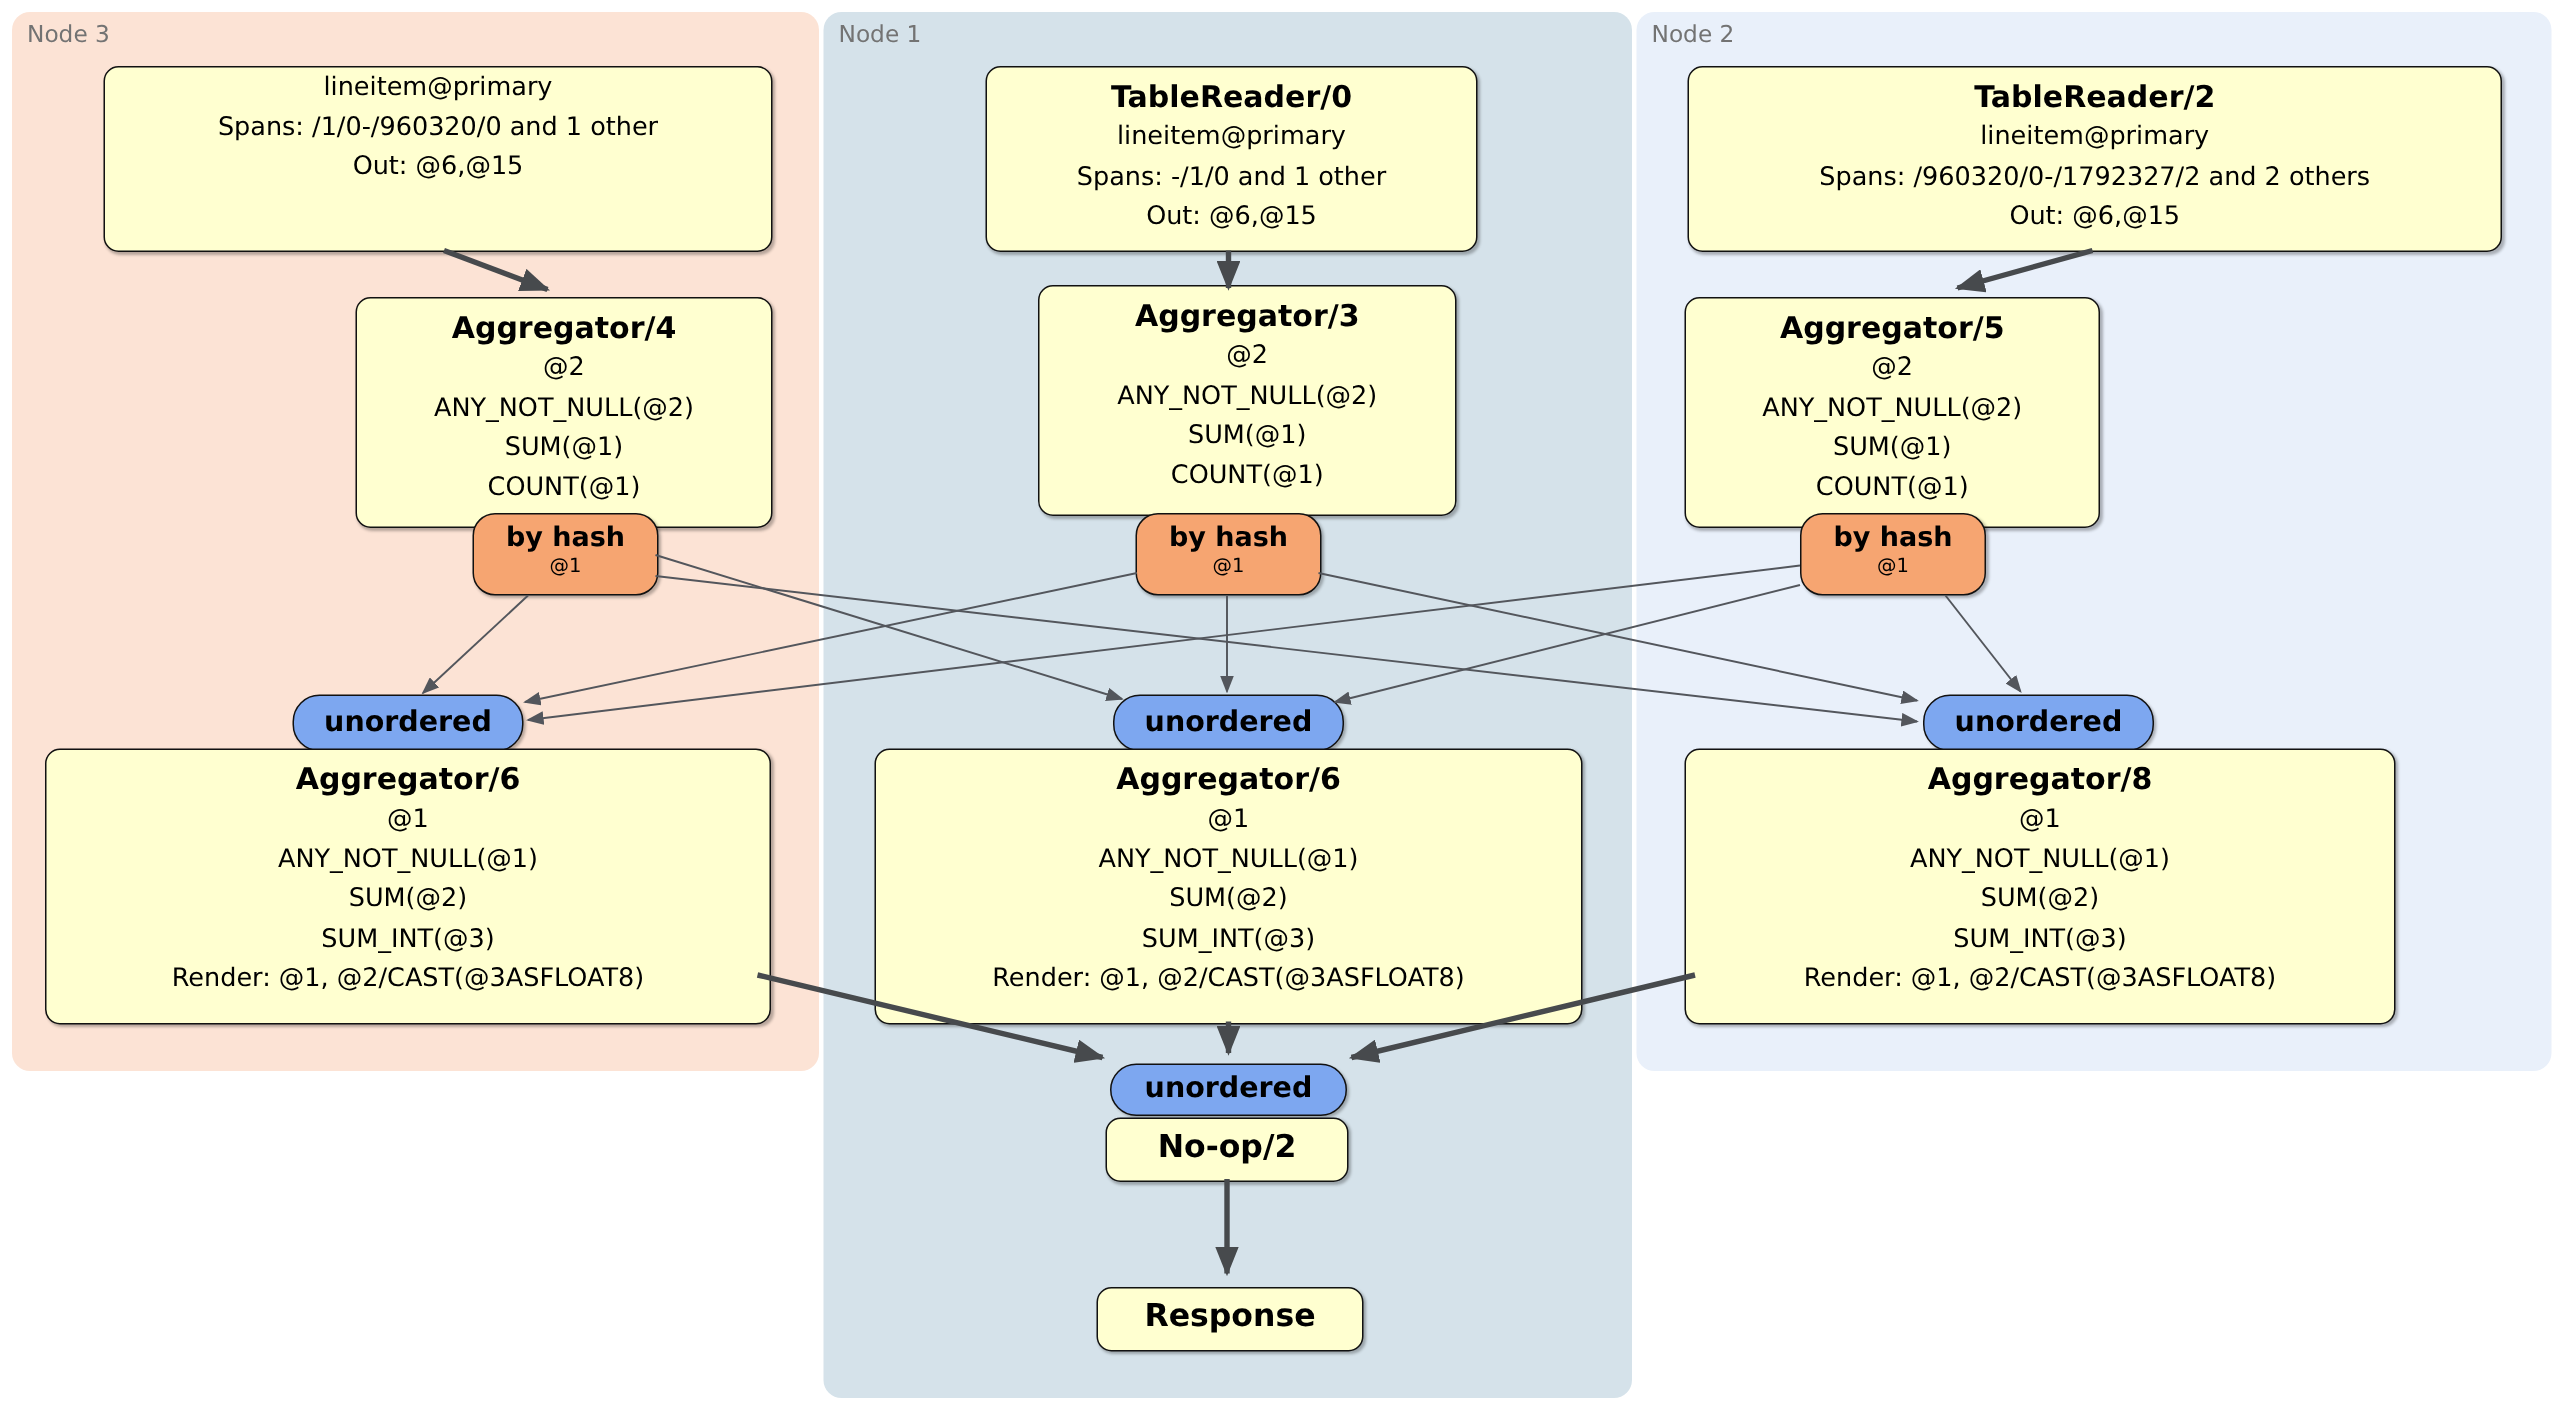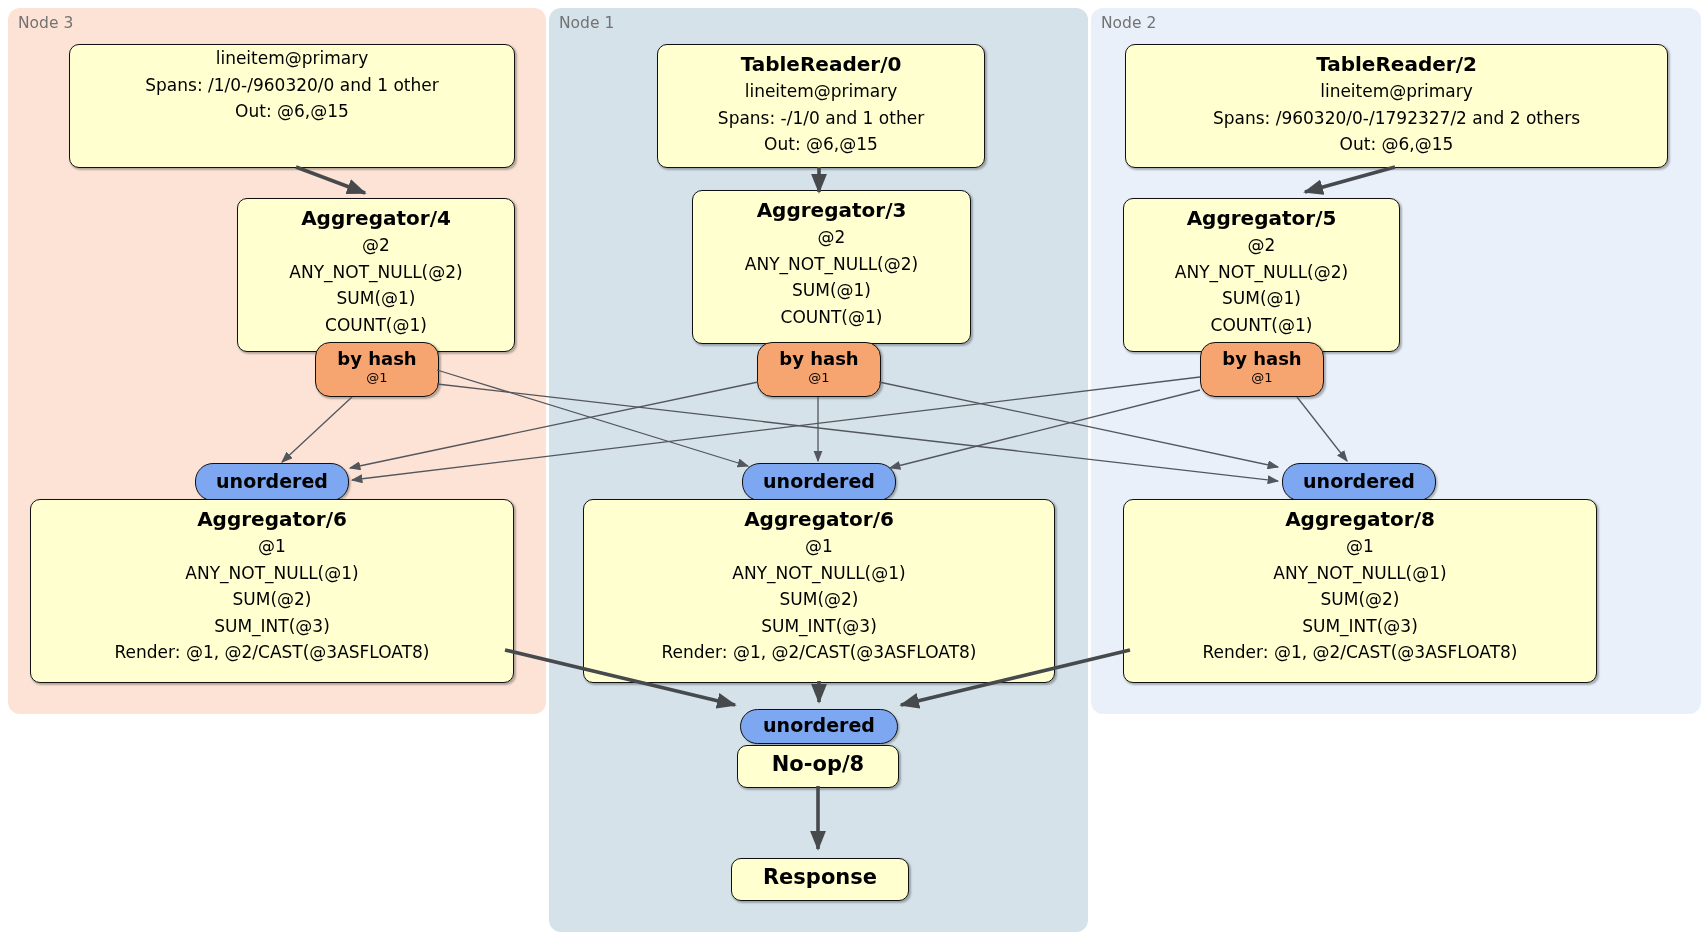--- a/index.html
+++ b/index.html
@@ -145,19 +145,19 @@
     <div class="proc-title">Aggregator/8</div>
     <div class="proc-line">@1</div>
     <div class="proc-line">ANY_NOT_NULL(@1)</div>
     <div class="proc-line">SUM(@2)</div>
     <div class="proc-line">SUM_INT(@3)</div>
     <div class="proc-line">Render: @1, @2/CAST(@3ASFLOAT8)</div>
   </div>
 
   <div class="pill stream" style="left:740px;top:709px;width:156px;height:33px;line-height:31px;">unordered</div>
   <div class="proc" style="left:737px;top:745px;width:160px;height:41px;">
-    <div class="proc-big">No-op/8</div>
+    <div class="proc-big">No-op/2</div>
   </div>
   <div class="proc" style="left:731px;top:858px;width:176px;height:41px;">
     <div class="proc-big">Response</div>
   </div>
 
 </div>
 
 </body></html>

